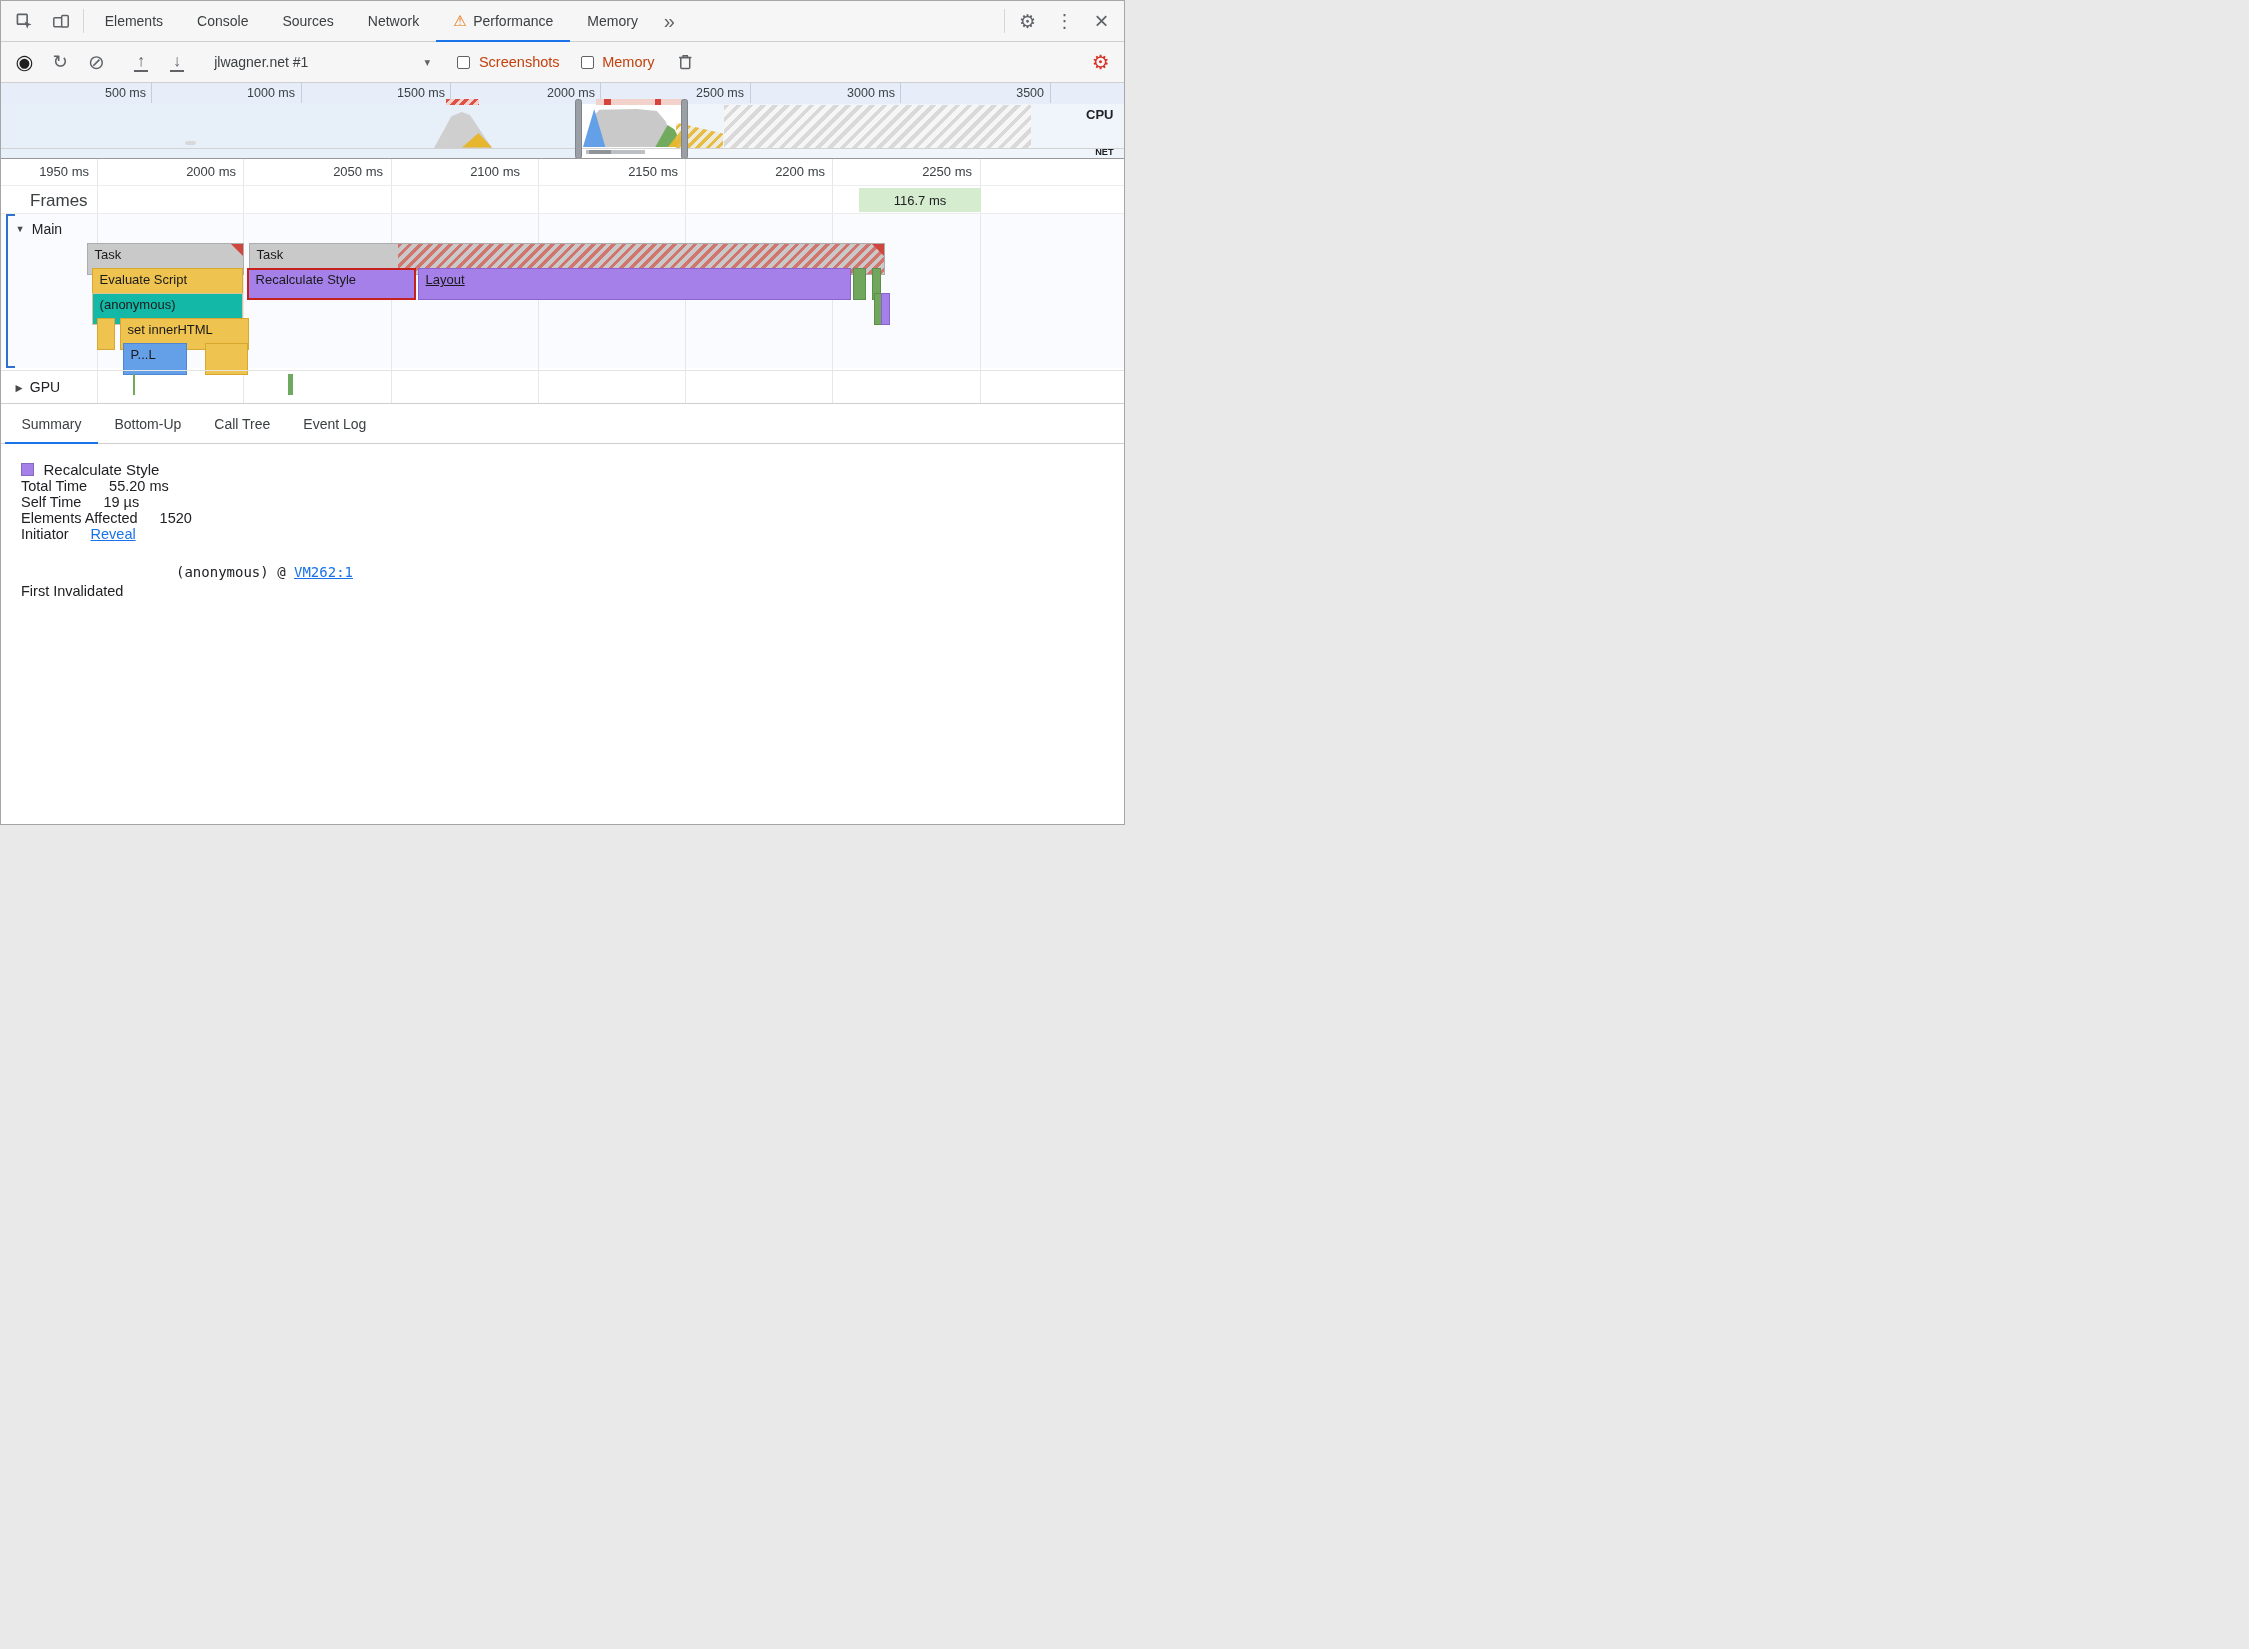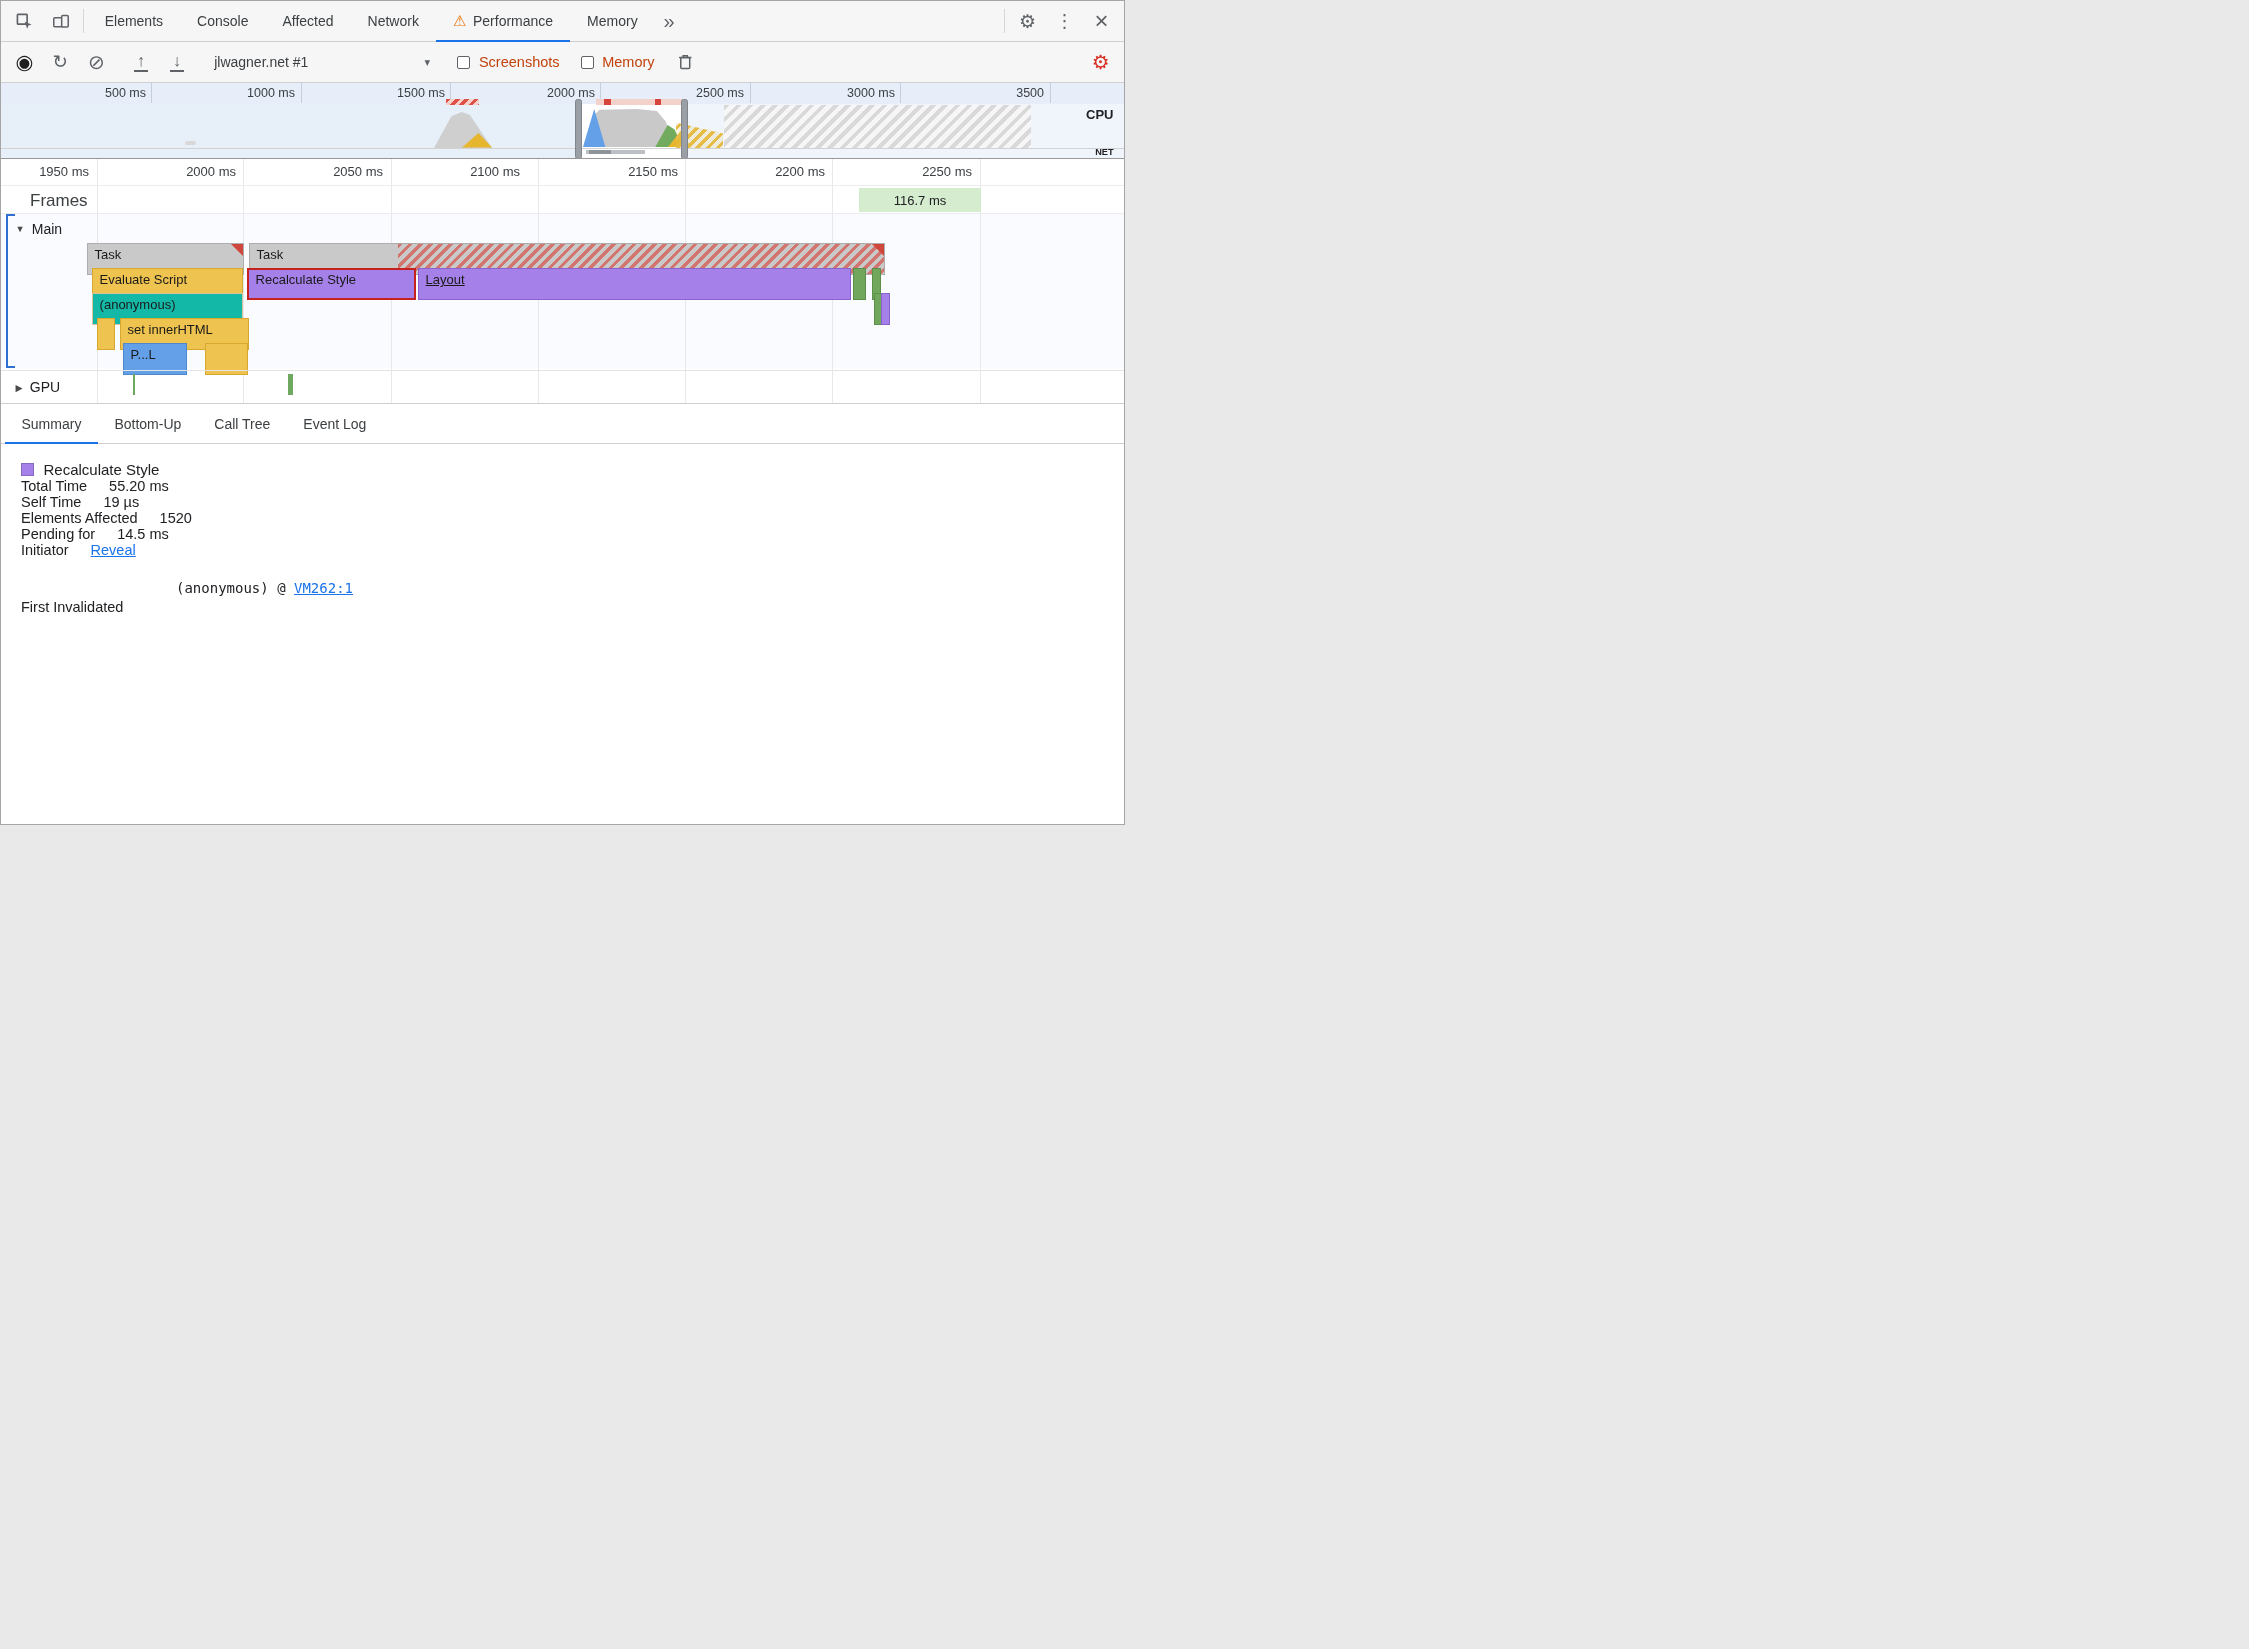--- a/index.html
+++ b/index.html
@@ -119,21 +119,21 @@
     </div>
     <div class="sep"></div>
     <div class="tabstrip">
         <div class="tab">
           <span class="tab-label">Elements</span>
         </div>
         <div class="tab">
           <span class="tab-label">Console</span>
         </div>
         <div class="tab">
-          <span class="tab-label">Affected</span>
+          <span class="tab-label">Sources</span>
         </div>
         <div class="tab">
           <span class="tab-label">Network</span>
         </div>
         <div class="tab active">
           <span class="warn-icon">⚠</span>
           <span class="tab-label">Performance</span>
         </div>
         <div class="tab">
           <span class="tab-label">Memory</span>
@@ -319,24 +319,20 @@
         </div>
         <div class="sum-row">
           <span class="sum-label">Self Time</span>
           <span class="sum-value">19 µs</span>
         </div>
         <div class="sum-row">
           <span class="sum-label">Elements Affected</span>
           <span class="sum-value">1520</span>
         </div>
         <div class="sum-row">
-          <span class="sum-label">Pending for</span>
-          <span class="sum-value">14.5 ms</span>
-        </div>
-        <div class="sum-row">
           <span class="sum-label">Initiator</span>
           <a class="sum-link" href="#">Reveal</a>
         </div>
       </div>
     <div class="fi-block">
       <div class="fi-value"><span>(anonymous) @ </span><a href="#" class="sum-link mono">VM262:1</a></div>
       <div class="fi-label">First Invalidated</div>
     </div>
   </div>
 

